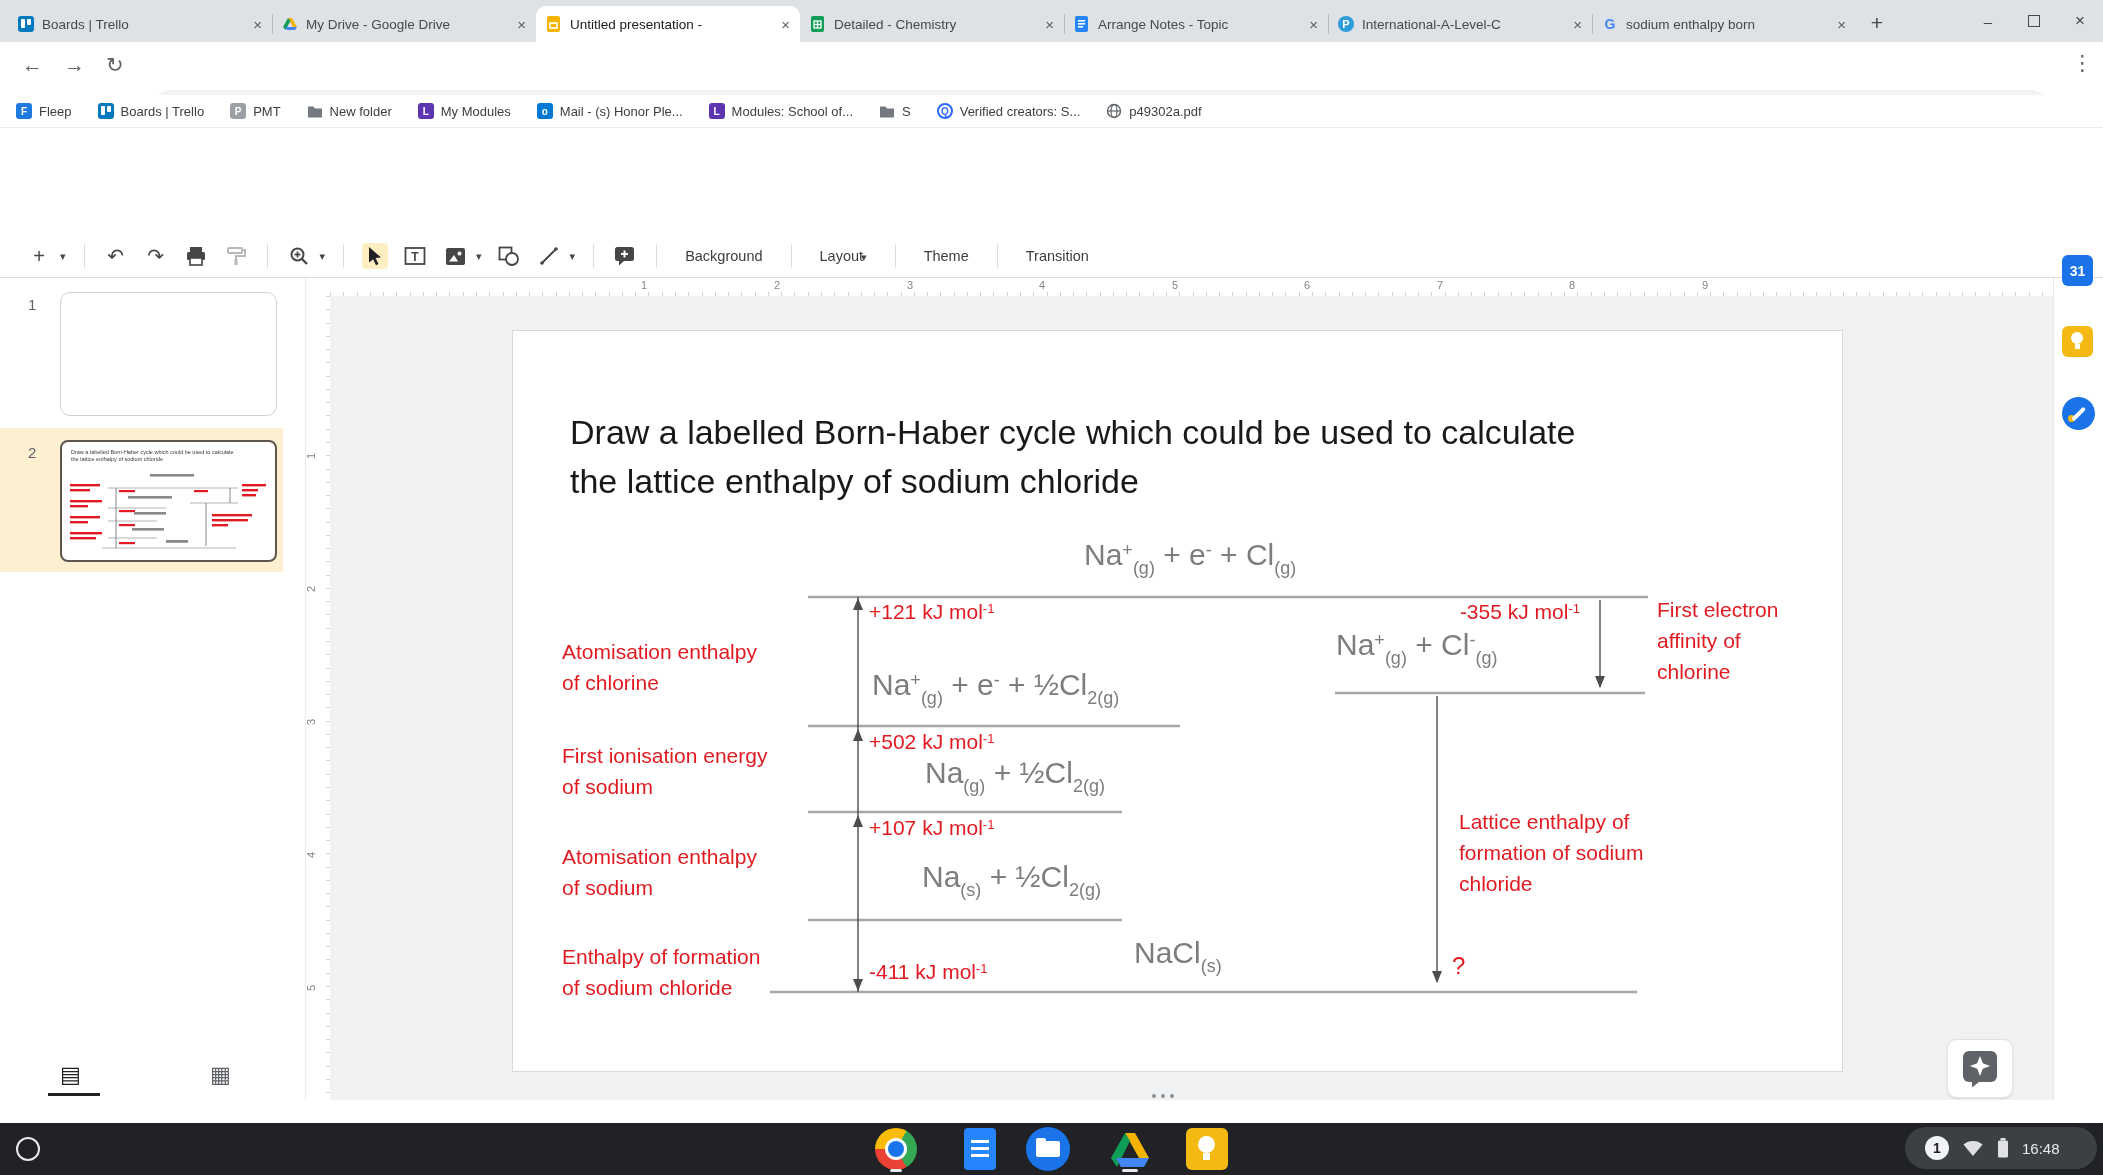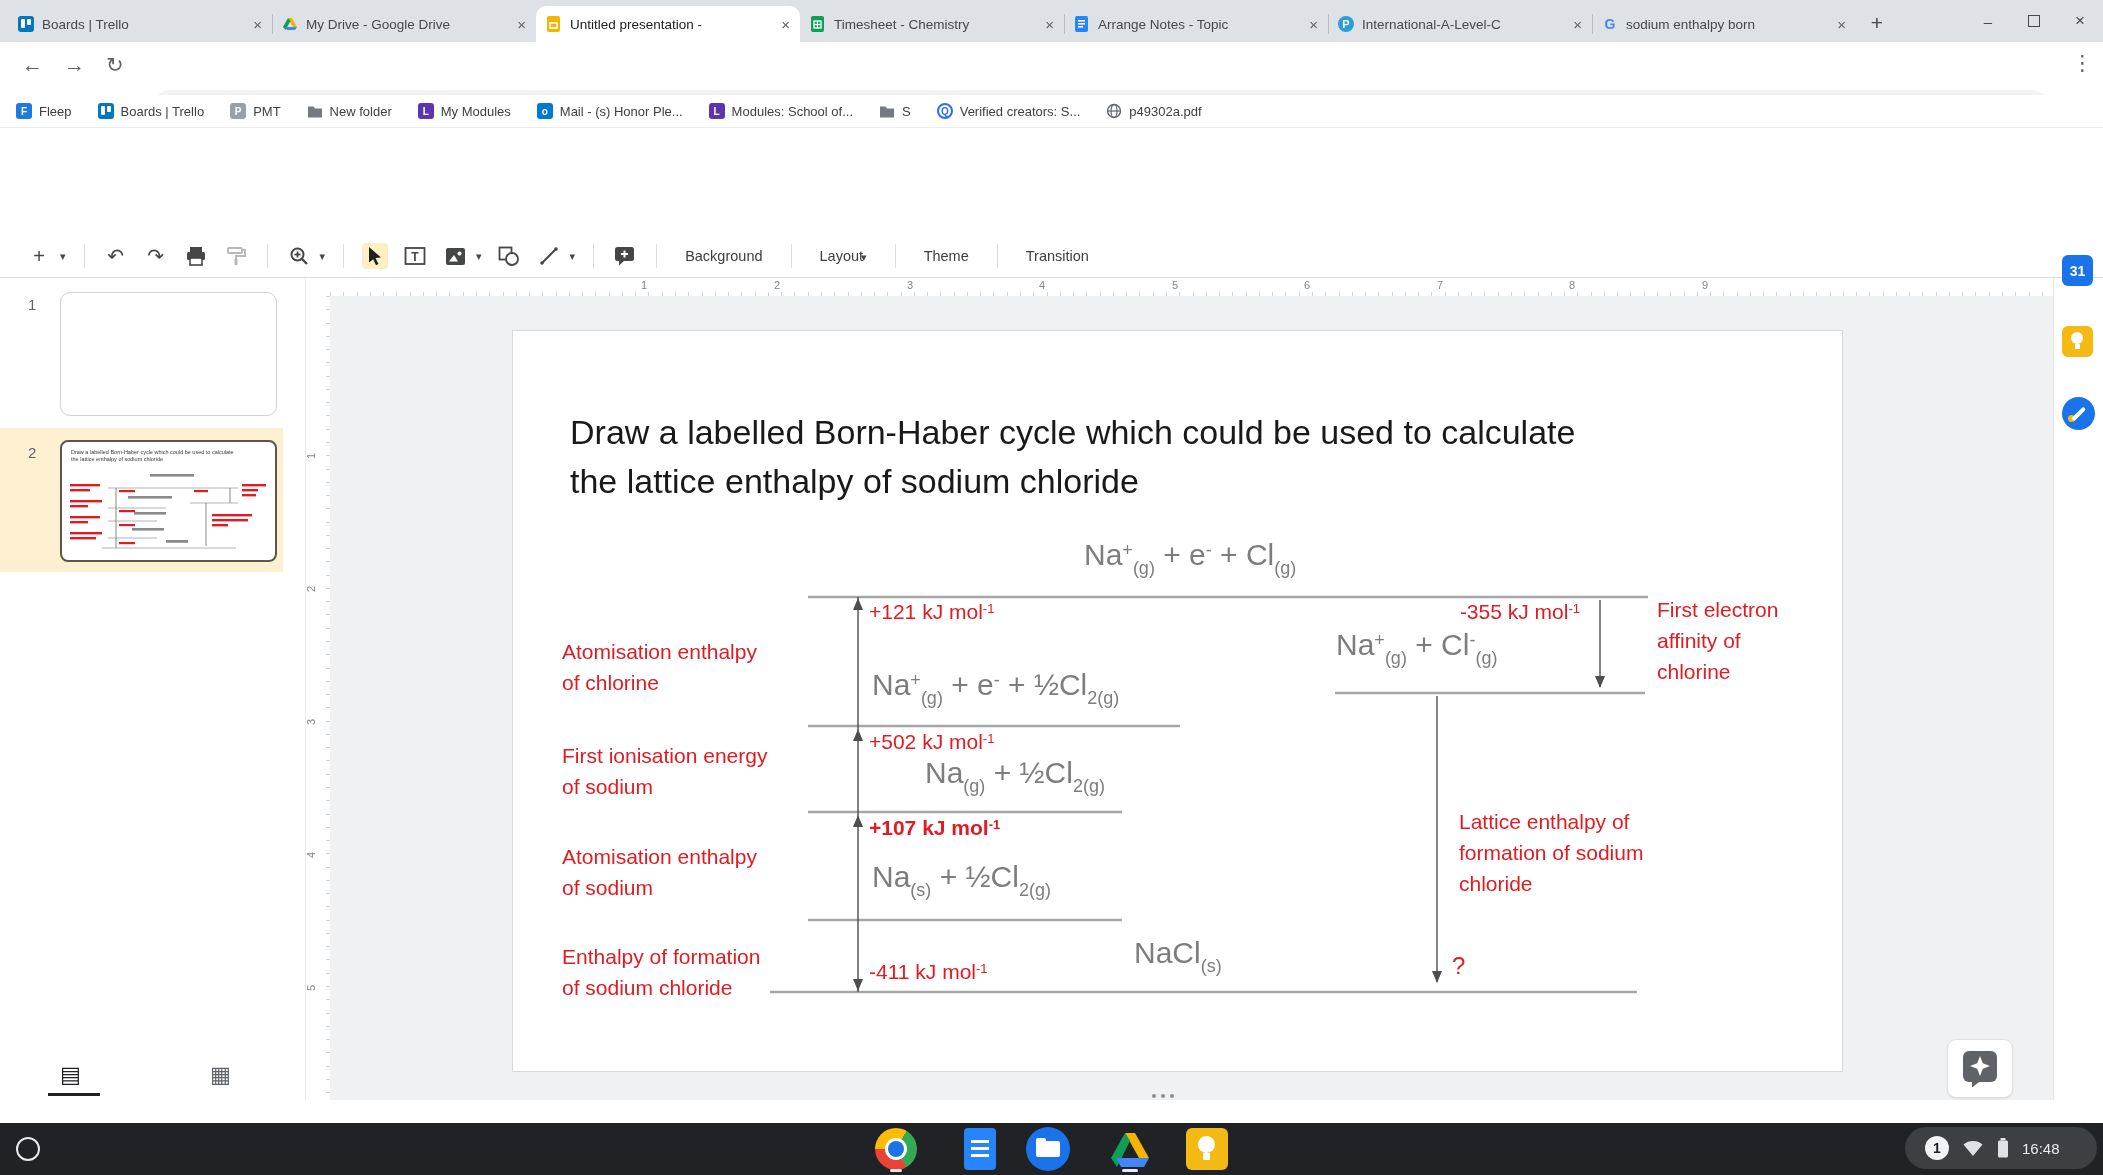--- a/index.html
+++ b/index.html
@@ -172,21 +172,21 @@
   </div>
   <div class="tab">
     <span class="fav">
         <svg width="14" height="16">
           <rect width="13" height="16" rx="2" fill="#0F9D58"></rect>
           <rect x="3" y="5" width="7" height="7" fill="none" stroke="#fff" stroke-width="1.3"></rect>
           <line x1="3" y1="8.5" x2="10" y2="8.5" stroke="#fff" stroke-width="1.3"></line>
           <line x1="6.5" y1="5" x2="6.5" y2="12" stroke="#fff" stroke-width="1.3"></line>
         </svg>
       </span>
-    <span class="title">Timesheet - Chemistry</span>
+    <span class="title">Detailed - Chemistry</span>
     <span class="close">×</span>
   </div>
   <div class="tab">
       <span class="sep"></span>
     <span class="fav">
         <svg width="14" height="16">
           <rect width="13" height="16" rx="2" fill="#2684FC"></rect>
           <rect x="3" y="4" width="7" height="1.6" fill="#fff"></rect>
           <rect x="3" y="7" width="7" height="1.6" fill="#fff"></rect>
           <rect x="3" y="10" width="5" height="1.6" fill="#fff"></rect>
@@ -566,28 +566,28 @@
     <polygon points="925,653 920,641 930,641"></polygon>
   </g>
 </svg>
 
 <div class="slidetitle">Draw a labelled Born-Haber cycle which could be used to calculate
 the lattice enthalpy of sodium chloride</div>
 
 <div class="formula" style="left:1084px;top:538px;">Na<span class="sup">+</span><span class="sub">(g)</span> + e<span class="sup">-</span> + Cl<span class="sub">(g)</span></div>
 <div class="formula" style="left:872px;top:668px;">Na<span class="sup">+</span><span class="sub">(g)</span> + e<span class="sup">-</span> + ½Cl<span class="sub">2(g)</span></div>
 <div class="formula" style="left:925px;top:756px;">Na<span class="sub">(g)</span> + ½Cl<span class="sub">2(g)</span></div>
-<div class="formula" style="left:872px;top:860px;">Na<span class="sub">(s)</span> + ½Cl<span class="sub">2(g)</span></div>
+<div class="formula" style="left:922px;top:860px;">Na<span class="sub">(s)</span> + ½Cl<span class="sub">2(g)</span></div>
 <div class="formula" style="left:1336px;top:628px;">Na<span class="sup">+</span><span class="sub">(g)</span> + Cl<span class="sup">-</span><span class="sub">(g)</span></div>
 <div class="formula" style="left:1134px;top:936px;">NaCl<span class="sub">(s)</span></div>
 
 <div class="energy" style="left:869px;top:600px;">+121 kJ mol<span class="sup">-1</span></div>
 <div class="energy" style="left:1420px;top:600px;width:160px;text-align:right;">-355 kJ mol<span class="sup">-1</span></div>
 <div class="energy" style="left:869px;top:730px;">+502 kJ mol<span class="sup">-1</span></div>
-<div class="energy" style="left:869px;top:816px;font-weight:bold;">+107 kJ mol<span class="sup">-1</span></div>
+<div class="energy" style="left:869px;top:816px;">+107 kJ mol<span class="sup">-1</span></div>
 <div class="energy" style="left:869px;top:960px;">-411 kJ mol<span class="sup">-1</span></div>
 
 <div class="redlabel" style="left:562px;top:636px;">Atomisation enthalpy
 of chlorine</div>
 <div class="redlabel" style="left:562px;top:740px;">First ionisation energy
 of sodium</div>
 <div class="redlabel" style="left:562px;top:841px;">Atomisation enthalpy
 of sodium</div>
 <div class="redlabel" style="left:562px;top:941px;">Enthalpy of formation
 of sodium chloride</div>

